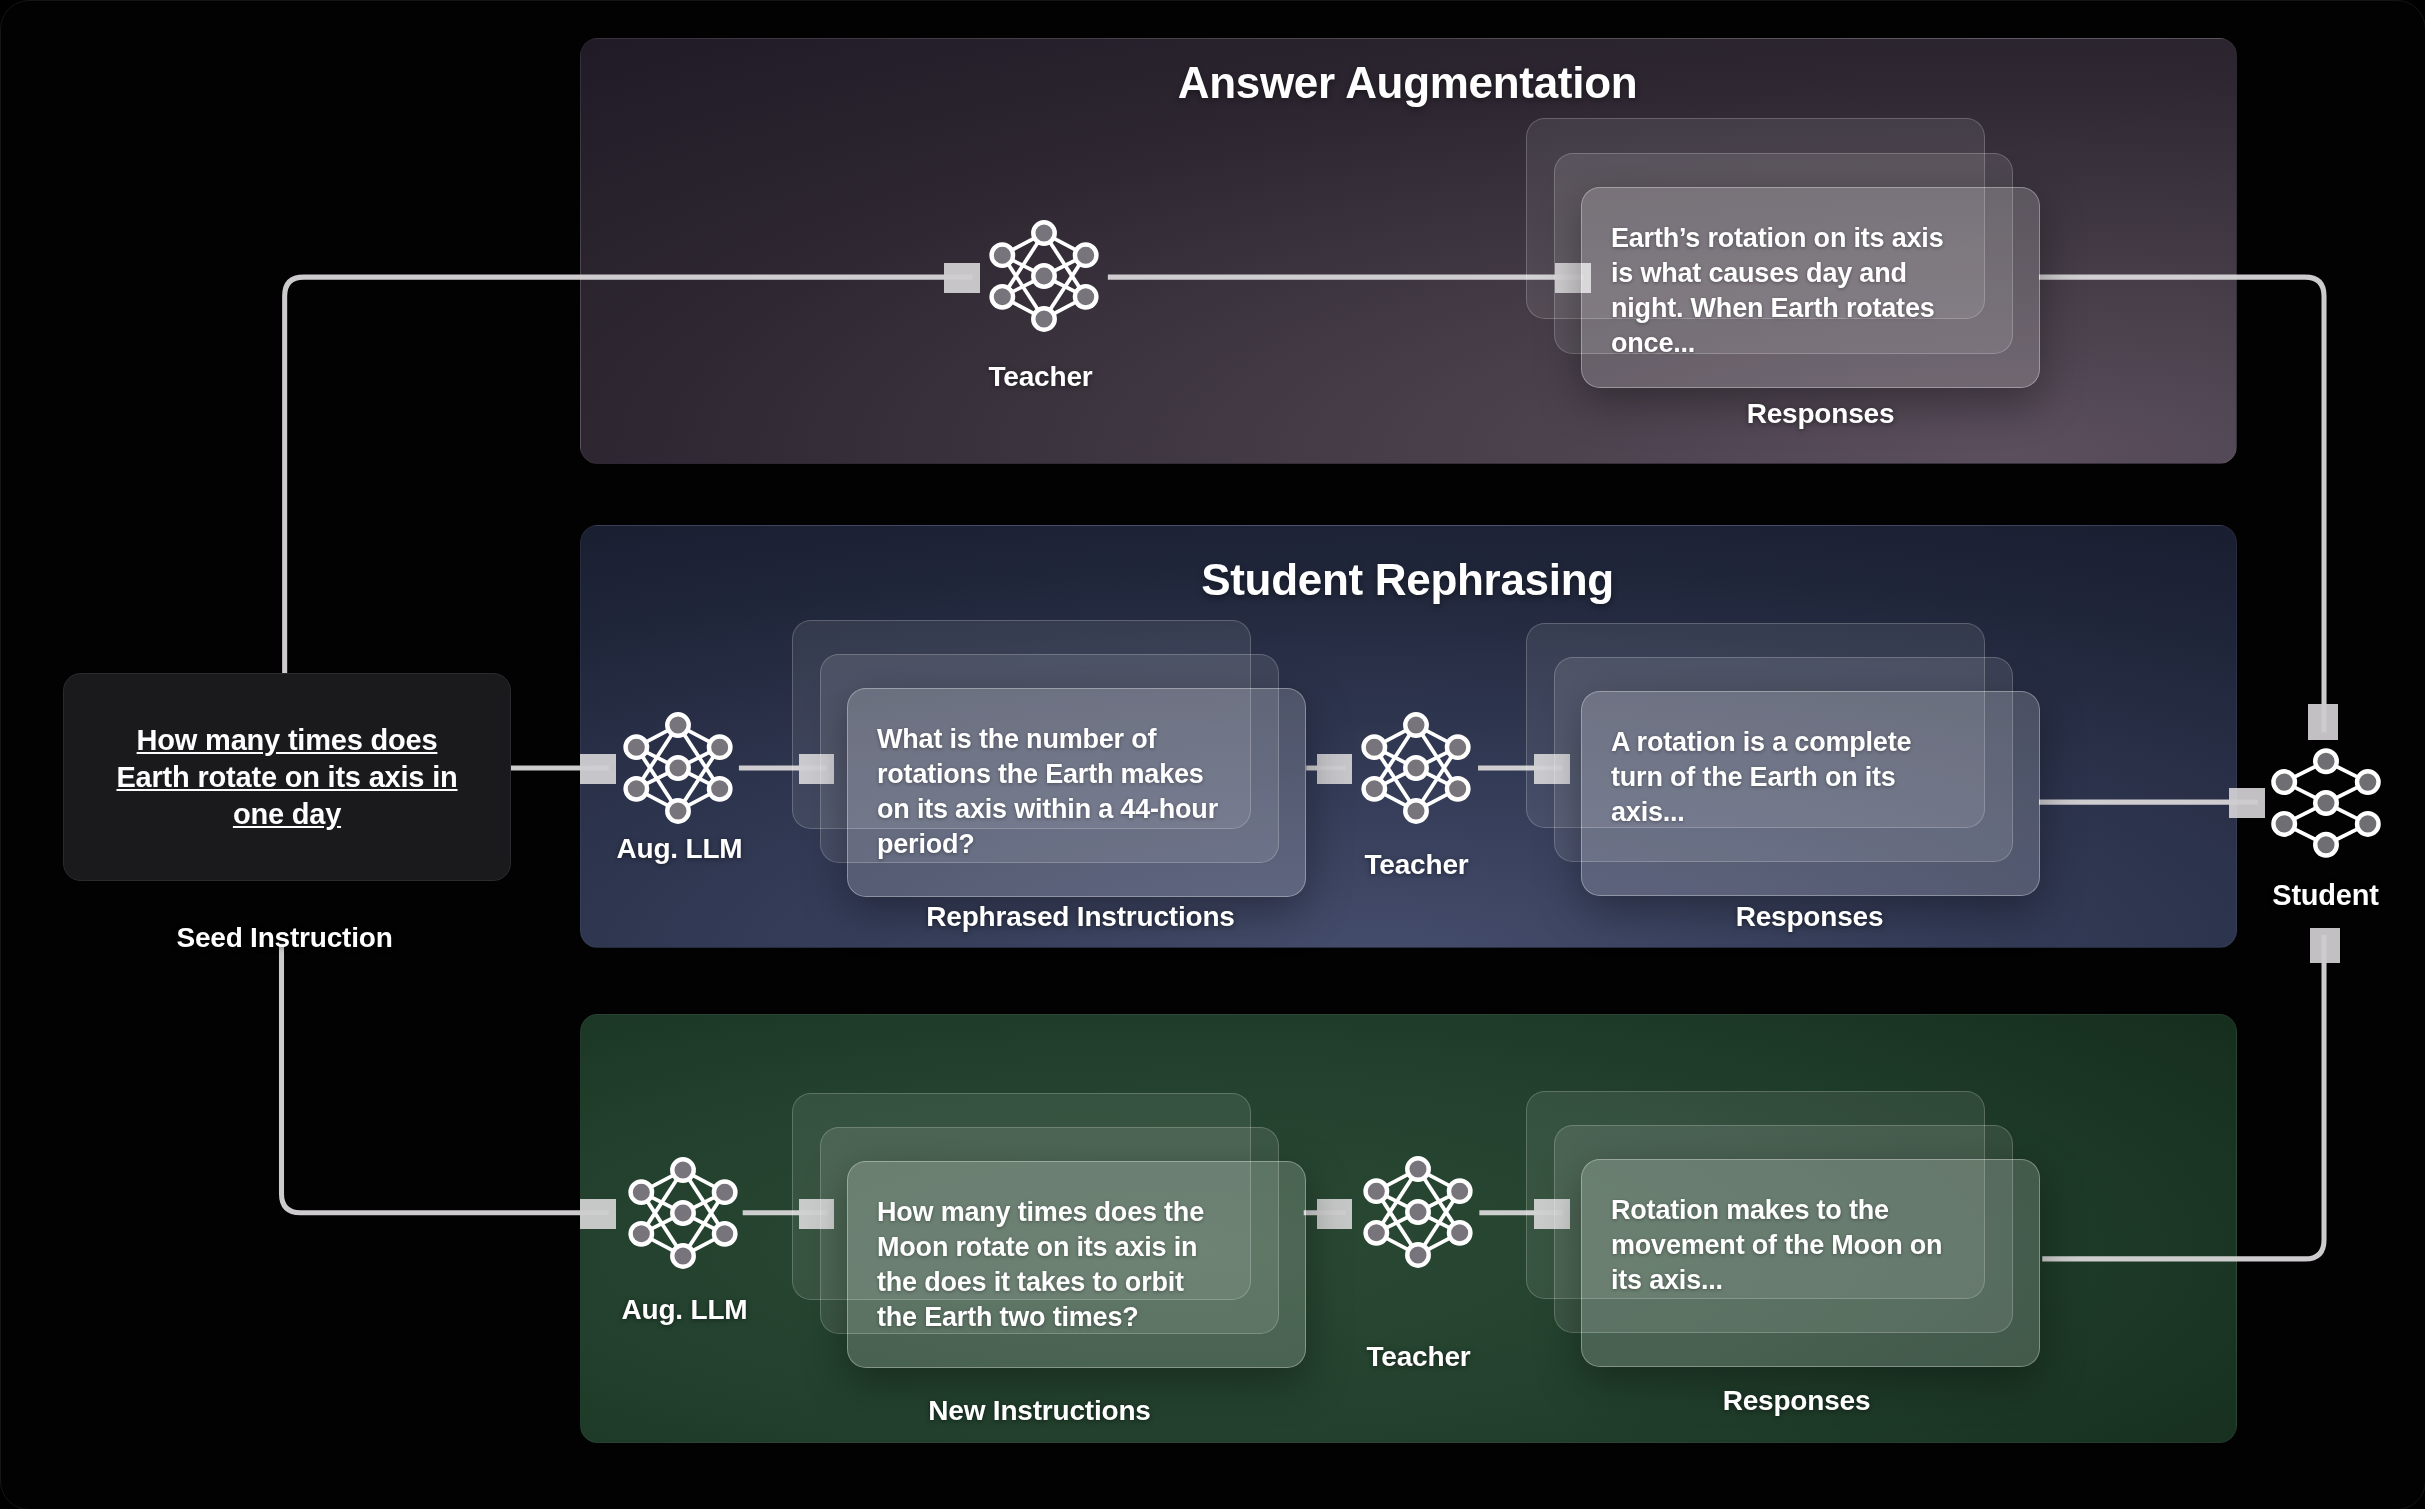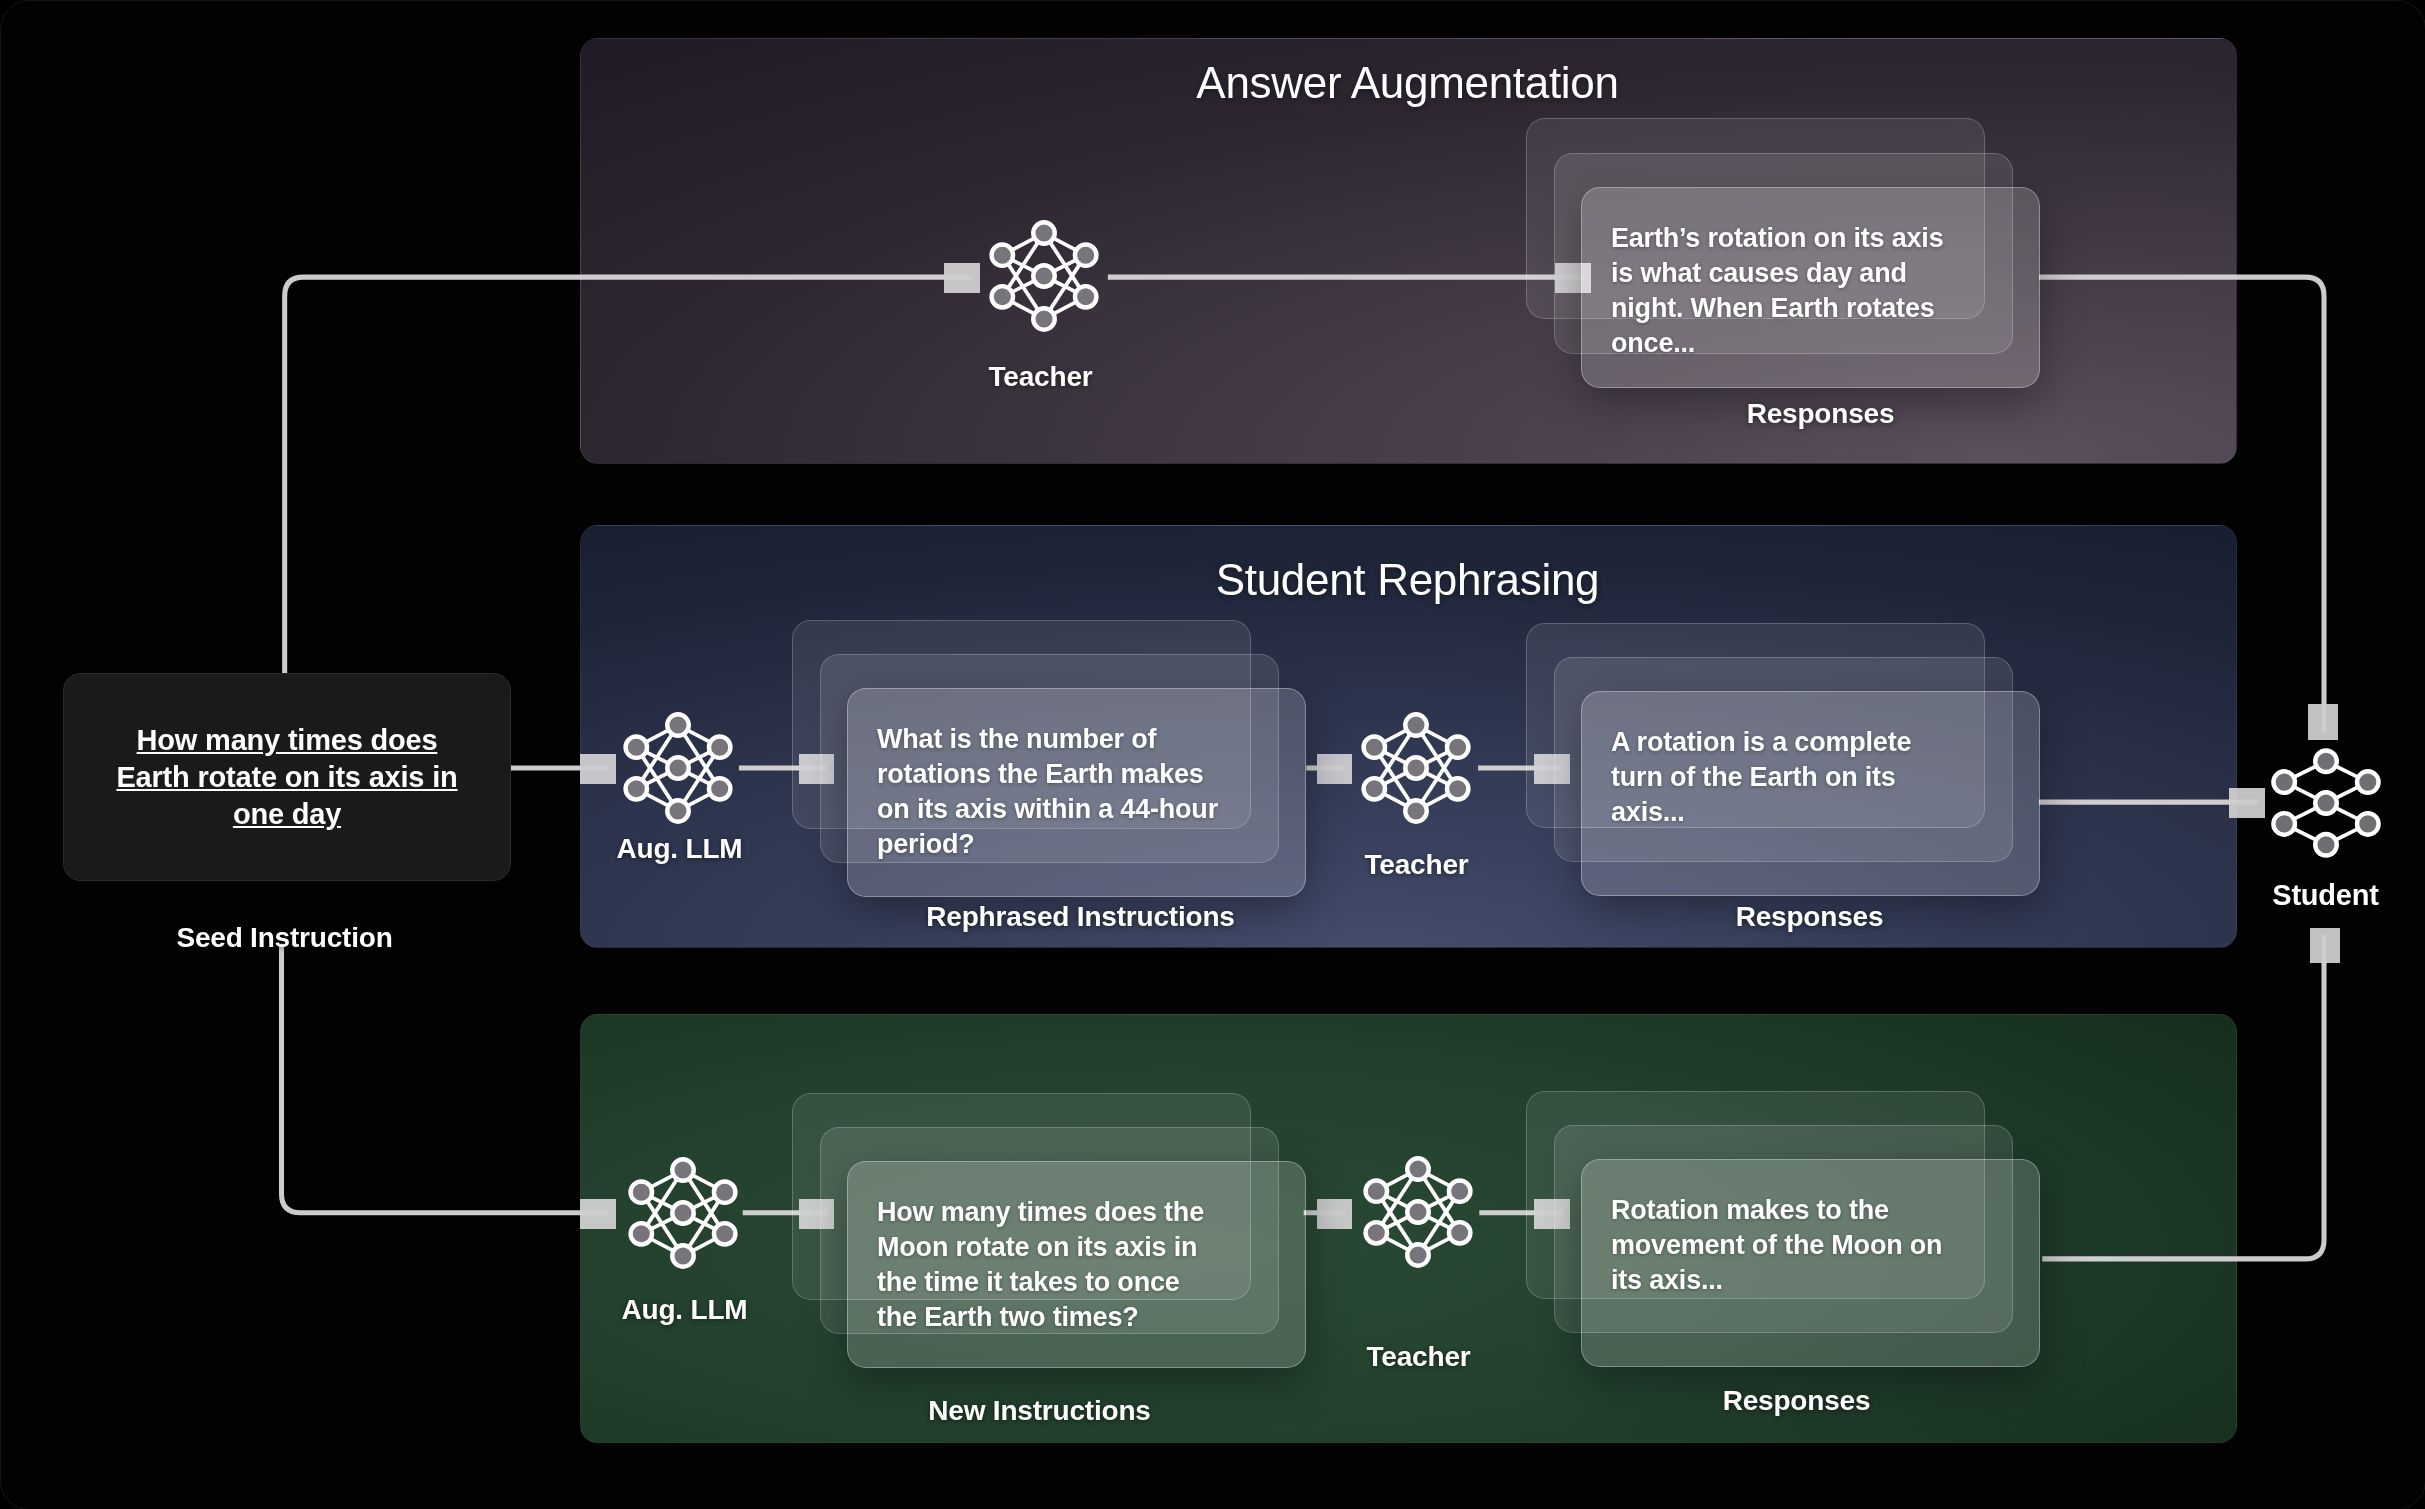--- a/index.html
+++ b/index.html
@@ -12,21 +12,21 @@
   .panel { position:absolute; left:579px; width:1655px; border-radius:17.7px;
            border:0.6px solid rgba(255,255,255,0.05); }
   .panel-top { top:37px;  height:424px;
     background: radial-gradient(140% 150% at 86% 98%, #5b4f5d 0%, #473e49 26%, #2e2732 60%, #1a1621 100%); }
   .panel-mid { top:524px; height:421px;
     background: radial-gradient(125% 140% at 48% 102%, #454d6c 0%, #343c58 28%, #20263a 66%, #121627 100%); }
   .panel-bot { top:1013px; height:427px;
     background: radial-gradient(118% 132% at 36% 55%, #2b4a34 0%, #22402d 34%, #152d1c 70%, #0c1f12 100%); }
 
   .panel-title { position:absolute; left:579px; width:1655px; text-align:center;
-    font-size:44px; line-height:51px; font-weight:400; letter-spacing:-0.3px;
+    font-size:44px; line-height:51px; font-weight:700; letter-spacing:-0.3px;
     text-shadow:0 1.9px 6.3px rgba(0,0,0,.45); }
 
   
   .seed-box { position:absolute; left:62px; top:672px; width:446px; height:206px;
     background:#1a191c; border:0.6px solid #2b2a2e; border-radius:17.7px;
     display:flex; align-items:center; justify-content:center;text-decoration:underline; }
   .seed-text { text-align:center; font-size:29px; line-height:37px; font-weight:700;
     white-space:pre-line; letter-spacing:-0.2px; }
 
   
@@ -180,21 +180,21 @@
   <svg class="nn" style="left:622px; top:1152px" width="120" height="120" viewBox="-95 -95 190 190">
       <use href="#mlp-icon-def"></use>
     </svg>
   <div class="label" style="left:557px; top:1291px; width:253px">Aug. LLM</div>
 
   <div class="card l1" style="left:791px; top:1092px; height:205px"></div>
   <div class="card l2" style="left:819px; top:1126px; height:205px"></div>
   <div class="card front" style="left:846px; top:1160px; height:205px">
     <div class="card-text">How many times does the
 Moon rotate on its axis in
-the time it takes to once
+the does it takes to orbit
 the Earth two times?</div>
   </div>
   <div class="label" style="left:849px; top:1392px; width:379px">New Instructions</div>
 
   <svg class="nn" style="left:1357px; top:1151px" width="120" height="120" viewBox="-95 -95 190 190">
       <use href="#mlp-icon-def"></use>
     </svg>
   <div class="label" style="left:1291px; top:1338px; width:253px">Teacher</div>
 
   <div class="card l1" style="left:1525px; top:1090px; height:206px"></div>

